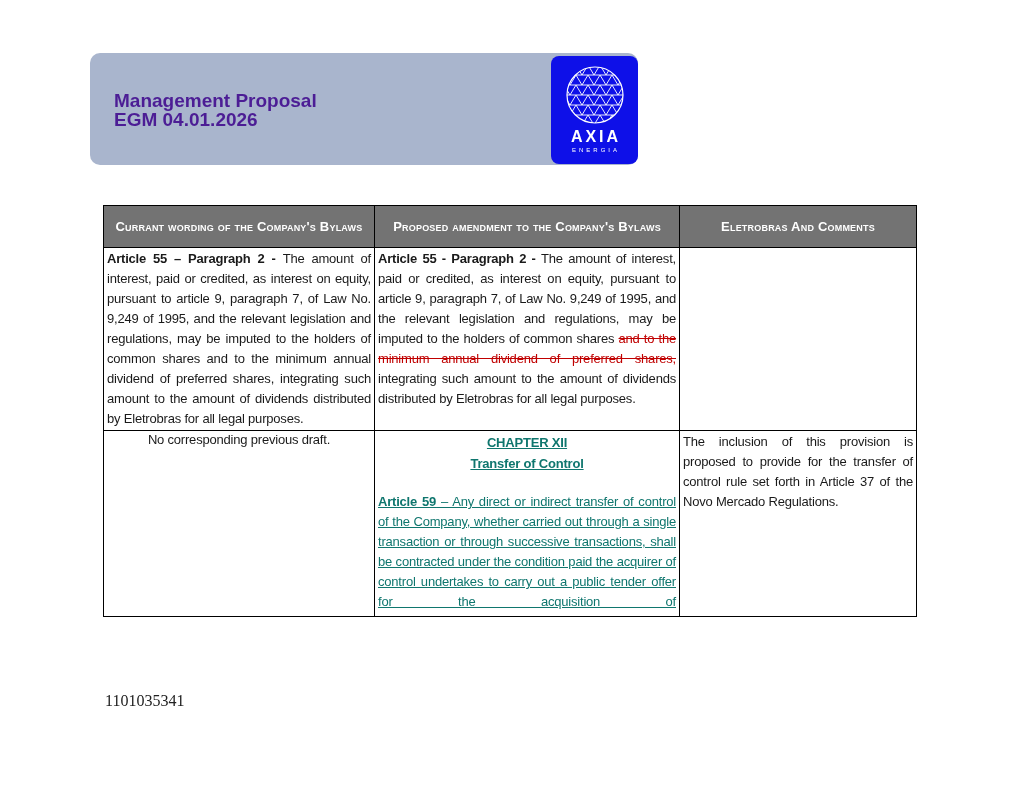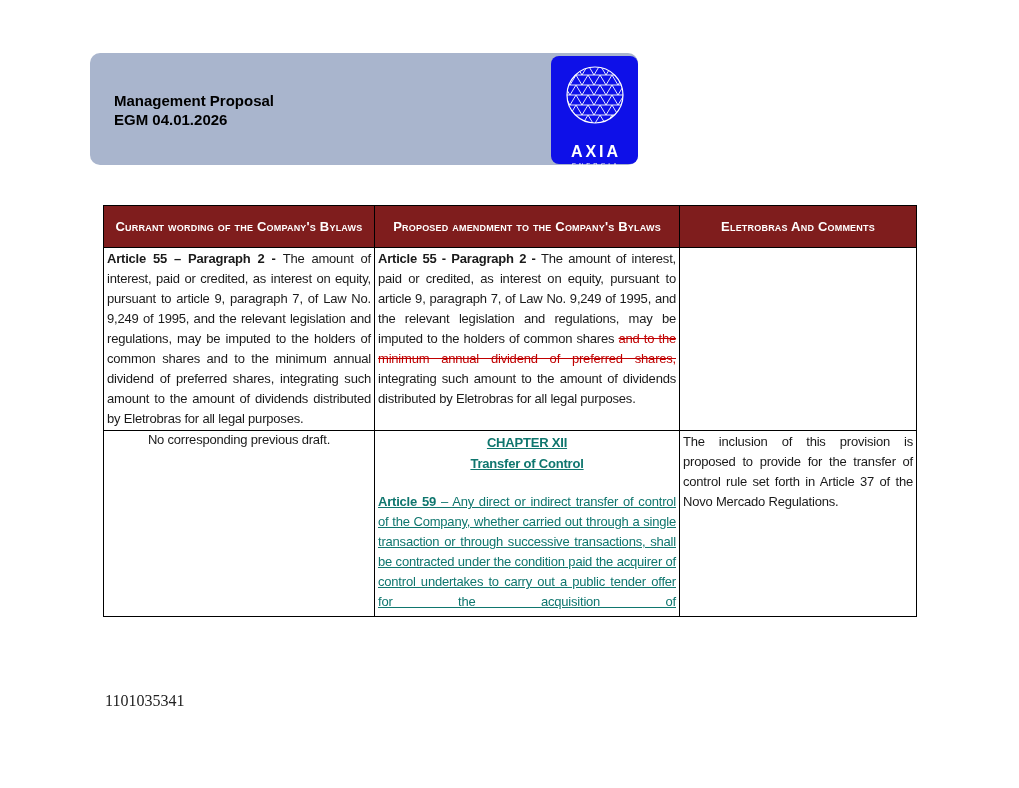--- a/index.html
+++ b/index.html
@@ -16,40 +16,40 @@
   .banner {
     position: absolute;
     left: 90px; top: 53px;
     width: 548px; height: 112px;
     background: #a9b5cd;
     border-radius: 10px;
   }
   .banner-text {
     position: absolute;
     left: 24px; top: 38px;
-    color: #000000;
+    color: #4c1d95;
     font-weight: bold;
-    font-size: 15px;
+    font-size: 19px;
     line-height: 19px;
   }
 
   
   .logo {
     position: absolute;
     left: 551px; top: 56px;
     width: 87px; height: 108px;
     background: #0e10e8;
     border-radius: 8px;
     text-align: center;
   }
   .logo svg { display: block; margin: 9px auto 0 auto; }
   .logo-brand {
     color: #ffffff; font-weight: bold;
     font-size: 16px; letter-spacing: 3px;
-    margin-top: 16px; margin-left: 3px;
+    margin-top: 1px; margin-left: 3px;
   }
   .logo-sub {
     color: #ffffff; font-size: 6px;
     letter-spacing: 3px; margin-top: 1px; margin-left: 3px;
   }
 
   
   table.bylaws {
     position: absolute;
     left: 103px; top: 205px;
@@ -63,21 +63,21 @@
   table.bylaws col.c2 { width: 305px; }
   table.bylaws col.c3 { width: 237px; }
   table.bylaws th, table.bylaws td {
     border: 1px solid #000000;
     vertical-align: top;
     padding: 1px 3px;
     overflow: hidden;
   }
   table.bylaws thead tr { height: 42px; }
   table.bylaws th {
-    background: #7f1d1d;
+    background: #737373;
     color: #ffffff;
     font-variant: small-caps;
     font-weight: bold;
     font-size: 13px;
     letter-spacing: 0.2px;
     text-align: center;
     vertical-align: middle;
     line-height: 21px;
   }
   tr.r1 { height: 42px; }

